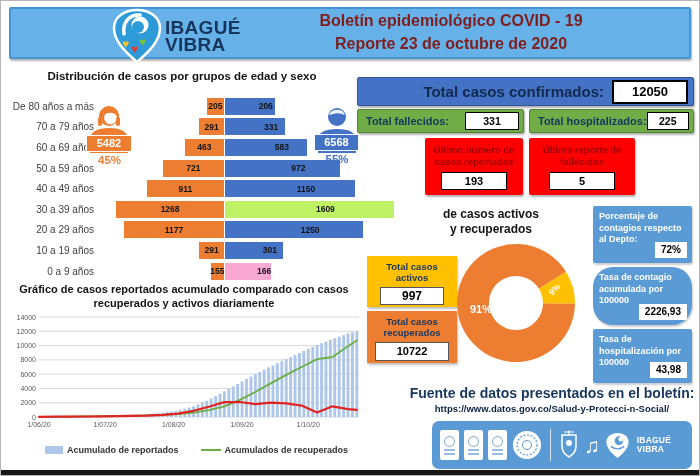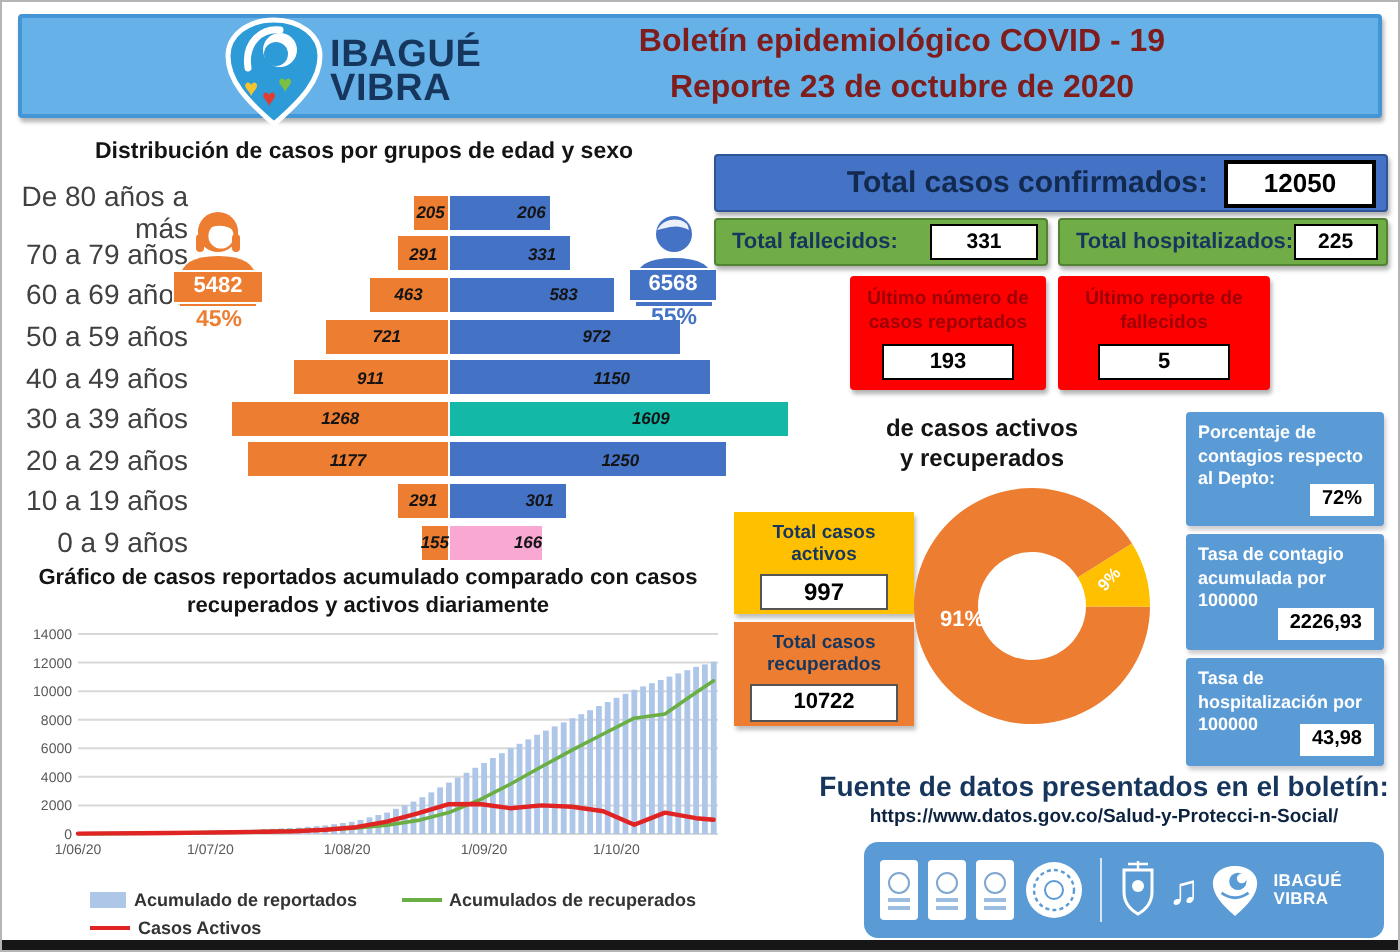--- a/index.html
+++ b/index.html
@@ -16,22 +16,22 @@
 
   
   .sec-title{position:absolute;font-weight:bold;font-size:11.5px;color:#141414;text-align:center;line-height:1.25;}
   #pyr-title{left:6px;top:68px;width:350px;}
   #line-title{left:0px;top:282px;width:366px;font-size:11px;}
   #donut-title{left:398px;top:206px;width:184px;font-size:12px;}
 
   
   #pyr-rows{position:absolute;left:6px;top:95px;}
   .prow{display:flex;align-items:center;height:20.6px;}
-  .plabel{width:94px;text-align:right;padding-right:7px;font-size:14px;color:#404040;box-sizing:border-box;}
-  .pbars{position:relative;width:262px;height:17px;font-style:italic;}
+  .plabel{width:94px;text-align:right;padding-right:7px;font-size:10px;color:#404040;box-sizing:border-box;}
+  .pbars{position:relative;width:262px;height:17px;}
   .pbar{position:absolute;top:0;height:17px;display:flex;align-items:center;justify-content:center;
     font-size:8.5px;font-weight:bold;color:#141414;white-space:nowrap;}
   .pbar.pf{right:139px;}
   .pbar.pm{left:124px;padding-left:32px;}
   .icon-chip{position:absolute;height:15px;line-height:15px;text-align:center;color:#fff;
     font-weight:bold;font-size:11px;border:1.5px solid #fff;box-sizing:content-box;}
   .pct{position:absolute;text-align:center;font-weight:bold;font-size:11.5px;}
 
   
   .statbar{position:absolute;display:flex;align-items:center;box-sizing:border-box;border-radius:2px;
@@ -62,21 +62,21 @@
   #act-chip{width:62px;height:16px;line-height:16px;font-size:12px;}
   #rec-chip{width:72px;height:17px;line-height:17px;font-size:11px;}
 
   #donut{position:absolute;left:452px;top:240px;width:128px;height:128px;}
 
   
   .rate{position:absolute;left:592px;width:99px;background:#5B9BD5;border-radius:2px;color:#fff;
     font-size:9px;font-weight:bold;padding:5px 6px;box-sizing:border-box;line-height:1.3;
     box-shadow:1px 2px 2px rgba(0,0,0,.2);}
   #rate0{top:205px;height:57px;}
-  #rate1{top:266px;height:58px;}
+  #rate1{top:266px;height:58px;border-radius:20px;}
   #rate2{top:328px;height:54px;}
   .rate .chip{position:absolute;right:5px;bottom:5px;padding:1px 6px;font-size:10px;height:14px;line-height:14px;}
 
   
   #line-chart{position:absolute;left:2px;top:304px;width:362px;height:130px;}
   #legend{position:absolute;left:44px;top:444px;font-size:9px;font-weight:bold;color:#333;}
   .leg-row{display:flex;align-items:center;margin-bottom:4px;}
   .leg-item{display:flex;align-items:center;margin-right:22px;}
   .sw-bar{width:18px;height:8px;margin-right:4px;}
   .sw-line{width:20px;height:2.5px;margin-right:4px;}
@@ -157,21 +157,21 @@
         <div class="plabel">40 a 49 años</div>
         <div class="pbars">
           <div class="pbar pf" style="width:77.4px;background:#ED7D31">911</div>
           <div class="pbar pm" style="width:97.8px;background:#4472C4">1150</div>
         </div>
       </div>
       <div class="prow">
         <div class="plabel">30 a 39 años</div>
         <div class="pbars">
           <div class="pbar pf" style="width:107.8px;background:#ED7D31">1268</div>
-          <div class="pbar pm" style="width:136.8px;background:#14b8a6">1609</div>
+          <div class="pbar pm" style="width:136.8px;background:#bef264">1609</div>
         </div>
       </div>
       <div class="prow">
         <div class="plabel">20 a 29 años</div>
         <div class="pbars">
           <div class="pbar pf" style="width:100.0px;background:#ED7D31">1177</div>
           <div class="pbar pm" style="width:106.3px;background:#4472C4">1250</div>
         </div>
       </div>
       <div class="prow">
@@ -373,26 +373,20 @@
     <div class="leg-row">
       <div class="leg-item">
         <span class="sw-bar" style="background: rgb(174, 198, 232);"></span>
         <span>Acumulado de reportados</span>
       </div>
       <div class="leg-item">
         <span class="sw-line" style="background: rgb(106, 174, 68);"></span>
         <span>Acumulados de recuperados</span>
       </div>
     </div>
-    <div class="leg-row">
-      <div class="leg-item">
-        <span class="sw-line" style="background: rgb(224, 36, 36);"></span>
-        <span>Casos Activos</span>
-      </div>
-    </div>
   </div>
 
   <div id="source">
     <div class="s1">Fuente de datos presentados en el boletín:</div>
     <div class="s2">https://www.datos.gov.co/Salud-y-Protecci-n-Social/</div>
   </div>
 
   <div id="logos">
     <div class="badge">
       <div class="bcirc"></div>

